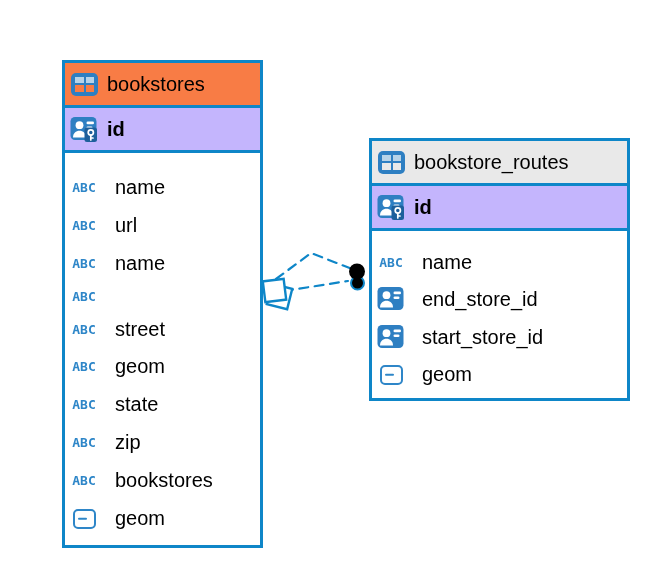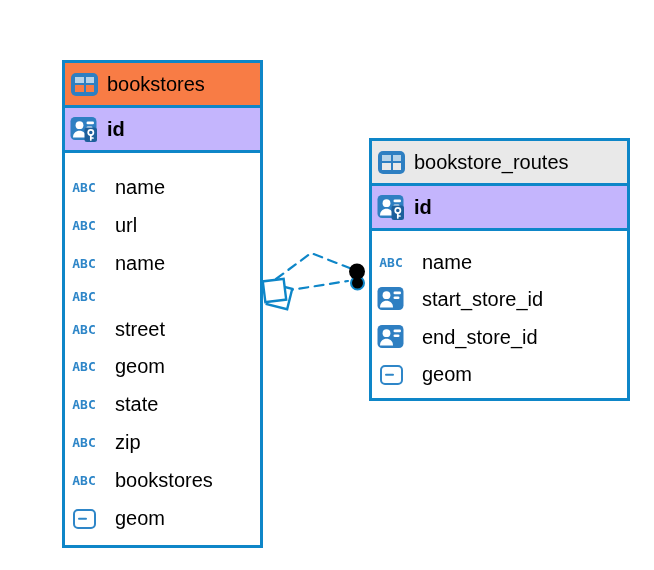--- a/index.html
+++ b/index.html
@@ -254,33 +254,33 @@
         <div class="row">
           <span class="icon-slot">
             <svg width="28" height="27" viewBox="0 0 28 27">
               <rect x="0.5" y="1" width="26" height="23" rx="4.5" fill="#2e7fc2"></rect>
               <circle cx="9.5" cy="9.2" r="3.9" fill="#fff"></circle>
               <path d="M3 21.5c0-4.4 3-6.7 6.5-6.7s6.5 2.3 6.5 6.7z" fill="#fff"></path>
               <rect x="16.5" y="5.6" width="7.5" height="2.6" rx="1.3" fill="#fff"></rect>
               <rect x="16.5" y="10.4" width="6" height="2.6" rx="1.3" fill="#fff"></rect>
             </svg>
           </span>
-          <span>start_store_id</span>
+          <span>end_store_id</span>
         </div>
         <div class="row">
           <span class="icon-slot">
             <svg width="28" height="27" viewBox="0 0 28 27">
               <rect x="0.5" y="1" width="26" height="23" rx="4.5" fill="#2e7fc2"></rect>
               <circle cx="9.5" cy="9.2" r="3.9" fill="#fff"></circle>
               <path d="M3 21.5c0-4.4 3-6.7 6.5-6.7s6.5 2.3 6.5 6.7z" fill="#fff"></path>
               <rect x="16.5" y="5.6" width="7.5" height="2.6" rx="1.3" fill="#fff"></rect>
               <rect x="16.5" y="10.4" width="6" height="2.6" rx="1.3" fill="#fff"></rect>
             </svg>
           </span>
-          <span>end_store_id</span>
+          <span>start_store_id</span>
         </div>
         <div class="row">
           <span class="icon-slot">
             <span class="geom-icon">
               <i></i>
             </span>
           </span>
           <span>geom</span>
         </div>
       </div>

